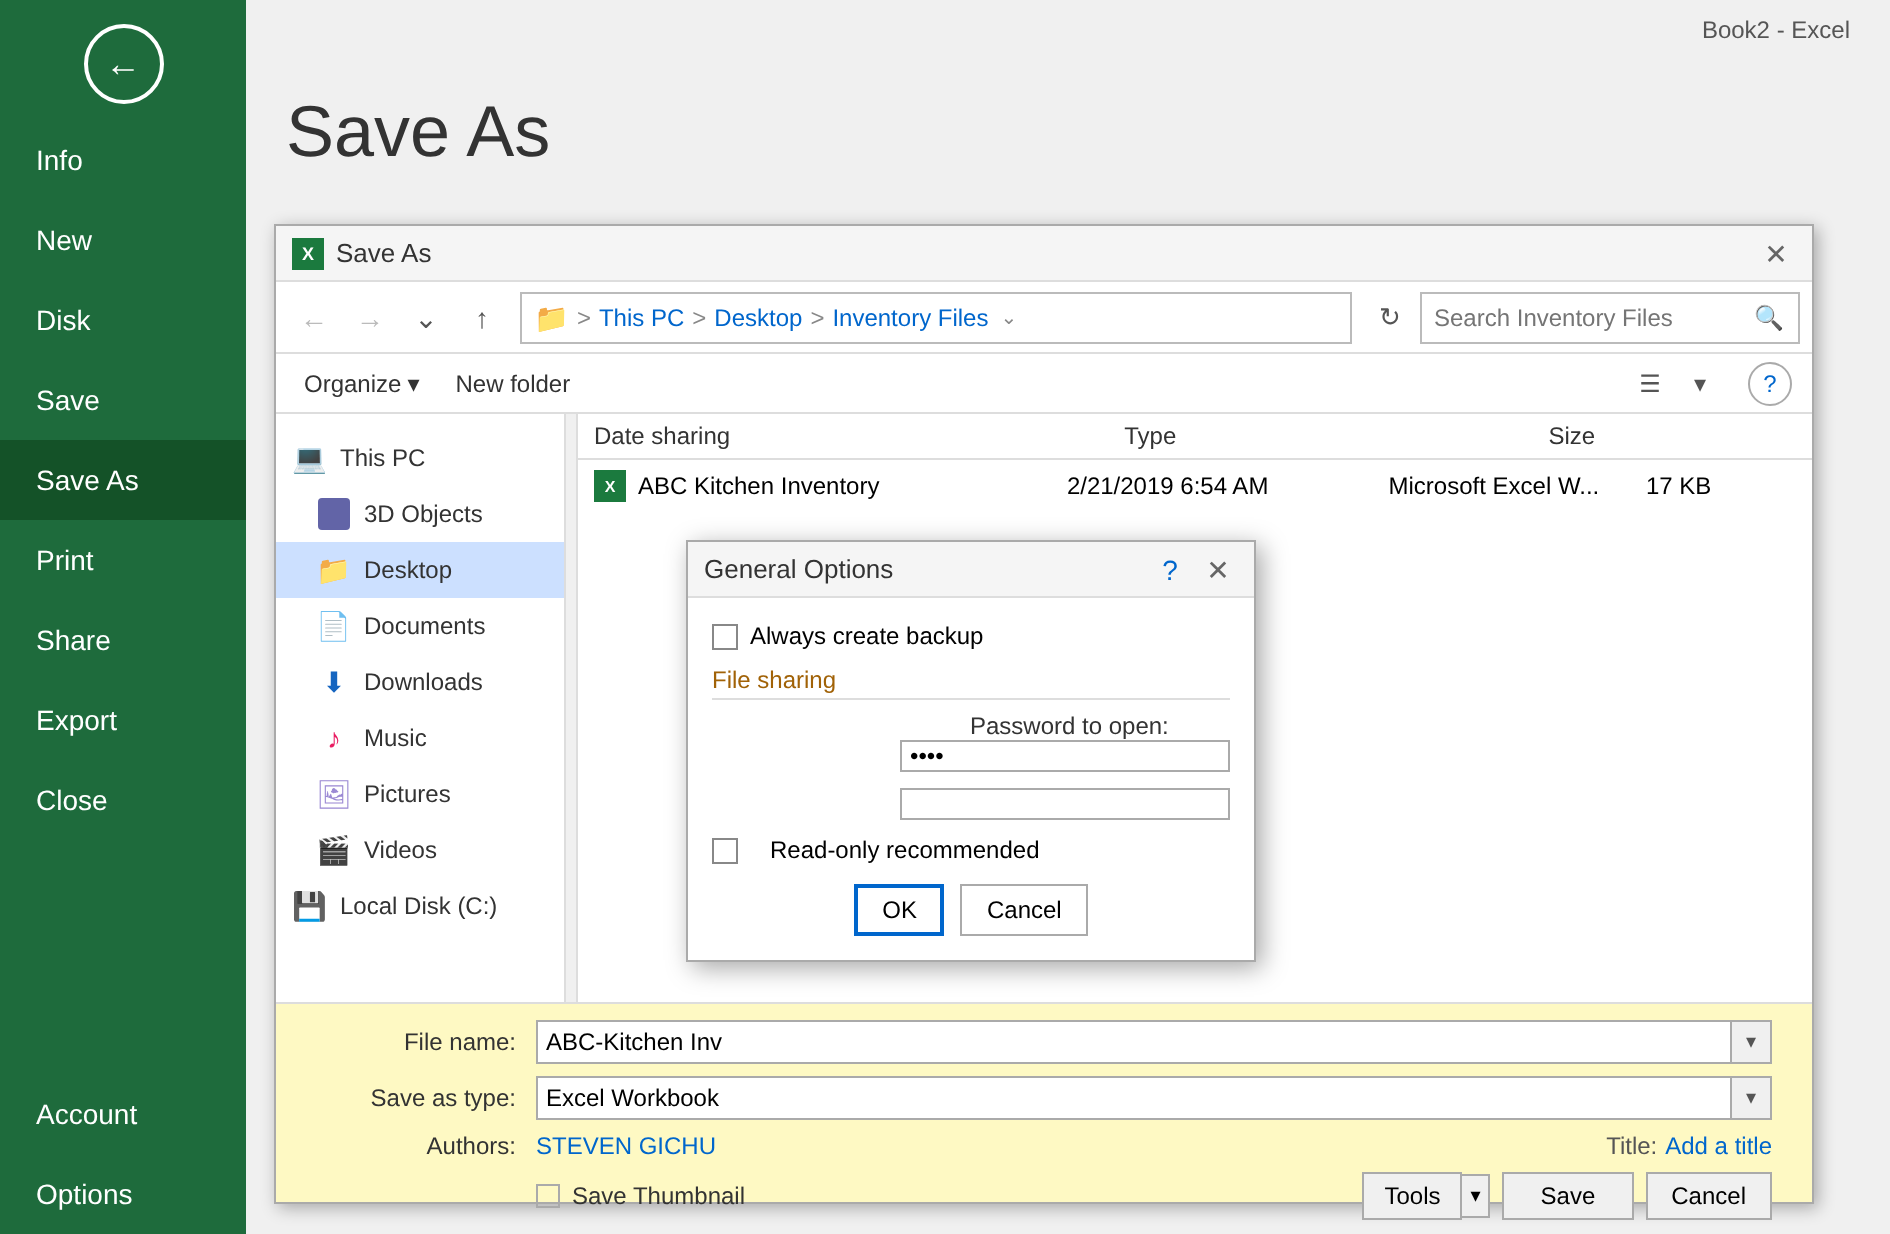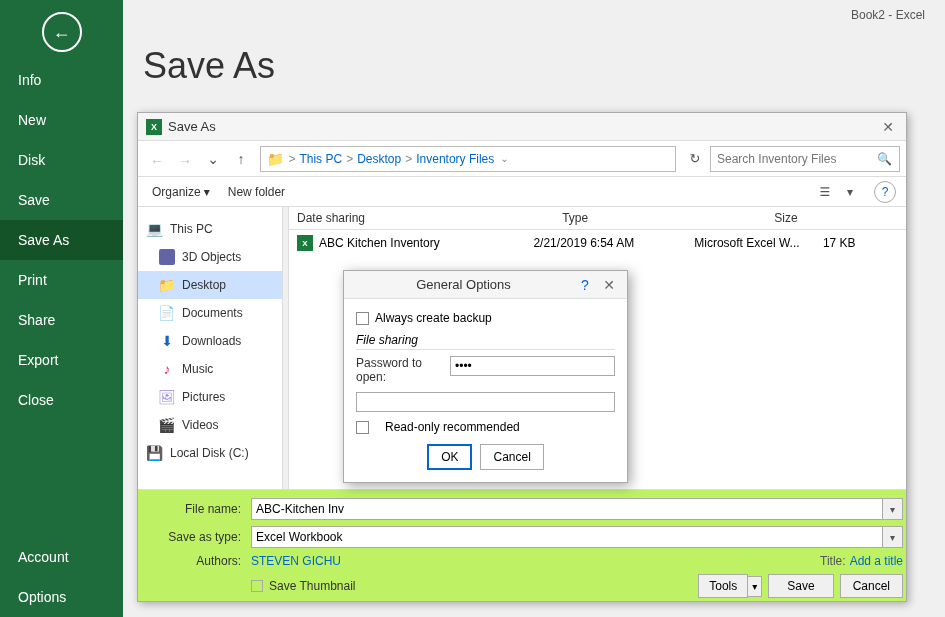--- a/index.html
+++ b/index.html
@@ -280,24 +280,24 @@
       display: flex; align-items: center; justify-content: center;
       color: #0066cc;
       font-size: 12px;
       margin-left: 4px;
     }
 
     
     .dialog-footer {
       position: absolute;
       bottom: 0; left: 0; right: 0;
-      height: 112px;
-      background: #bef264;
+      height: 100px;
+      background: #fef9c3;
       border-top: 1px solid #ddd;
-      padding: 8px 3px;
+      padding: 8px 20px;
     }
     .footer-row {
       display: flex;
       align-items: center;
       margin-bottom: 6px;
       font-size: 12px;
     }
     .footer-label {
       width: 110px;
       text-align: right;
@@ -393,21 +393,20 @@
       box-shadow: 3px 3px 12px rgba(0,0,0,0.35);
       pointer-events: all;
     }
     .go-titlebar {
       height: 28px;
       background: #f5f5f5;
       border-bottom: 1px solid #ddd;
       display: flex;
       align-items: center;
       padding: 0 8px;
-      text-align: center;
     }
     .go-title-text {
       flex: 1;
       font-size: 13px;
       color: #333;
     }
     .go-help-btn {
       width: 20px; height: 20px;
       cursor: pointer;
       display: flex; align-items: center; justify-content: center;
@@ -433,31 +432,31 @@
       gap: 6px;
     }
     .go-checkbox {
       width: 13px; height: 13px;
       border: 1px solid #888;
       background: white;
       flex-shrink: 0;
     }
     .go-section-label {
       font-size: 12px;
-      color: #000000;
+      color: #a16207;
       margin-bottom: 6px;
       border-bottom: 1px solid #ddd;
       padding-bottom: 2px;
-      font-style: italic;
     }
     .go-field-row {
       display: flex;
-      align-items: flex-start;
+      align-items: flex-end;
       margin-bottom: 8px;
       font-size: 12px;
+      flex-direction: column;
     }
     .go-field-label {
       width: 130px;
       font-size: 12px;
       color: #333;
     }
     .go-field-input {
       flex: 1;
       height: 20px;
       border: 1px solid #aaa;

